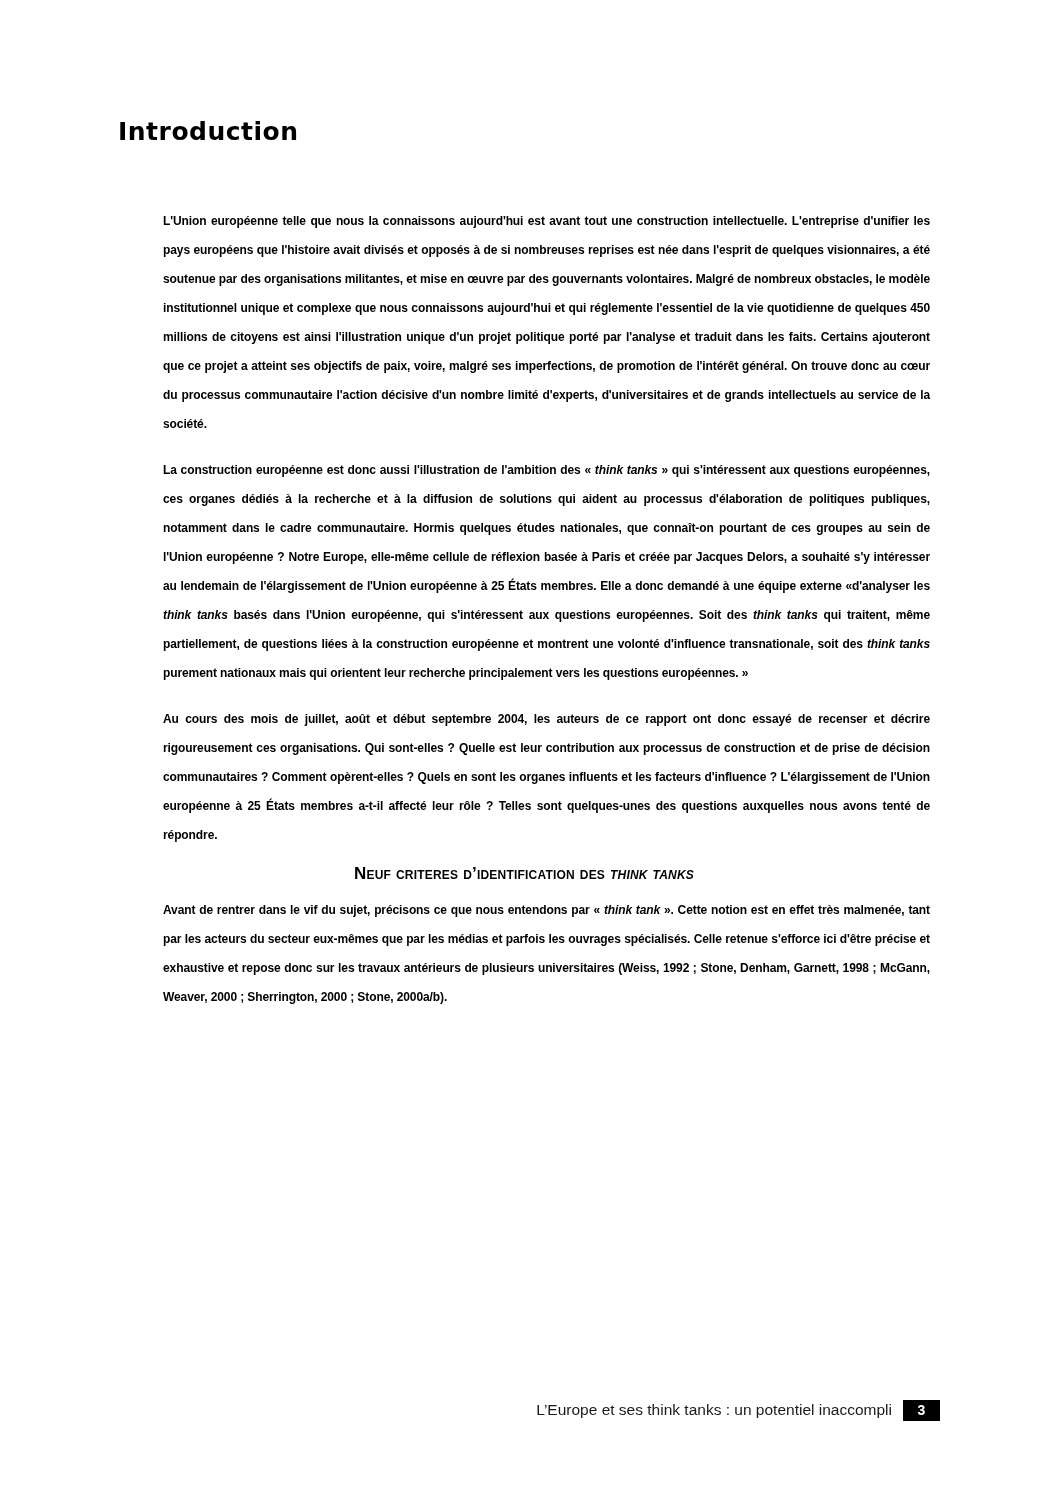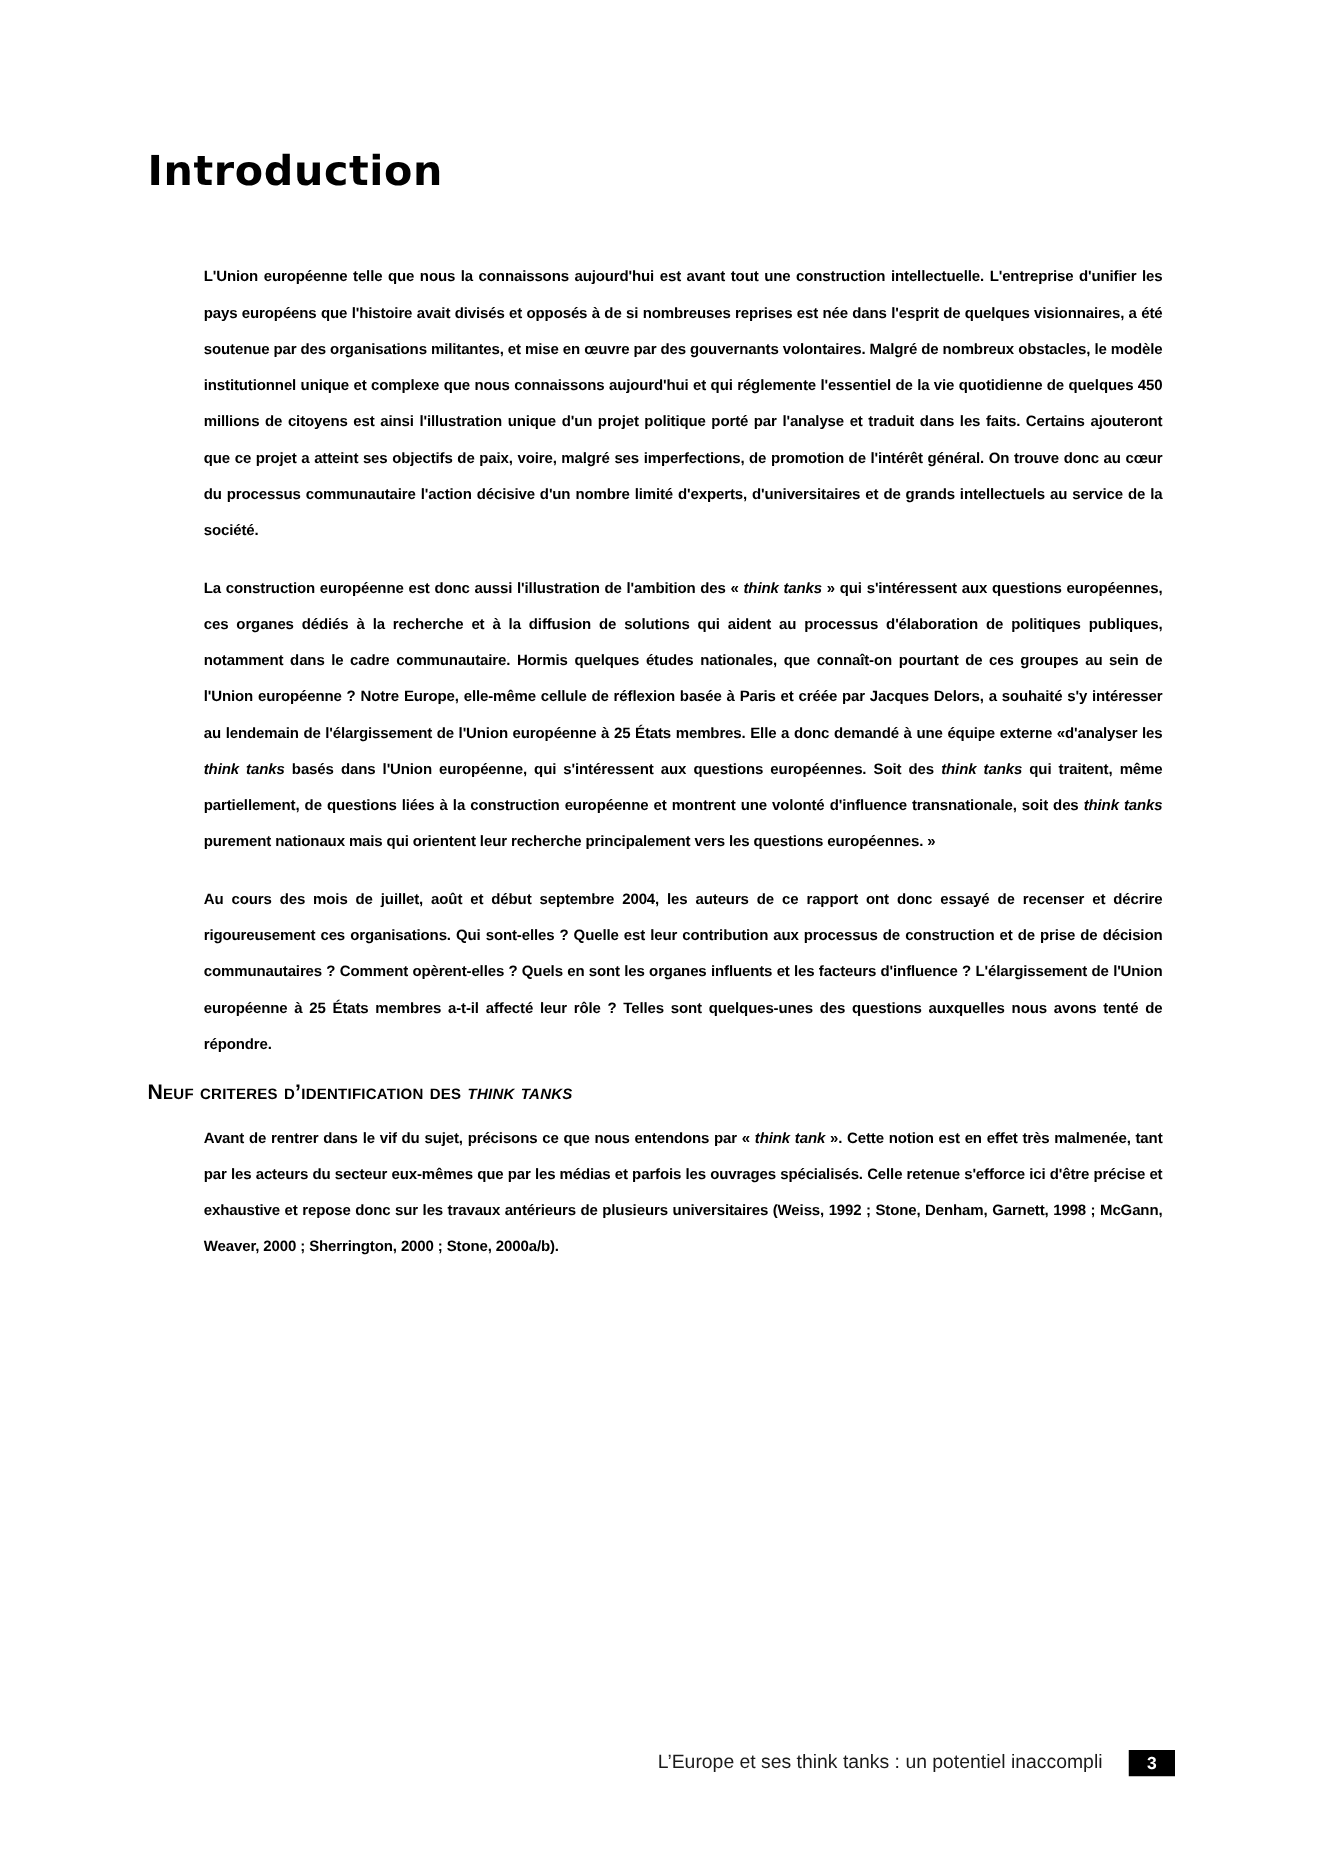--- a/index.html
+++ b/index.html
@@ -11,21 +11,21 @@
     overflow: hidden;
     font-family: "Liberation Sans", sans-serif;
     color: #000000;
   }
   .title {
     position: absolute;
     left: 118px;
     top: 117px;
     margin: 0;
     font-family: "DejaVu Sans", sans-serif;
-    font-size: 33px;
+    font-size: 25px;
     font-weight: 600;
     letter-spacing: 0.5px;
     color: #000000;
   }
   .content {
     position: absolute;
     left: 118px;
     top: 207px;
     width: 812px;
   }
@@ -38,31 +38,31 @@
     letter-spacing: -0.1px;
     color: #000000;
   }
   .heading {
     margin: -8px 0 8px 0;
     font-size: 17px;
     font-weight: 700;
     line-height: 29px;
     font-variant: small-caps;
     letter-spacing: 0.2px;
-    text-align: left;
+    text-align: center;
     color: #000000;
   }
   .em { font-style: italic; }
   .footer {
     position: absolute;
     top: 1399px;
     right: 118px;
     display: flex;
     align-items: center;
-    gap: 21px;
+    gap: 11px;
   }
   .footer-text {
     font-size: 15.5px;
     font-weight: 400;
     color: #1a1a1a;
     line-height: 22px;
     white-space: nowrap;
   }
   .page-num {
     display: inline-block;

